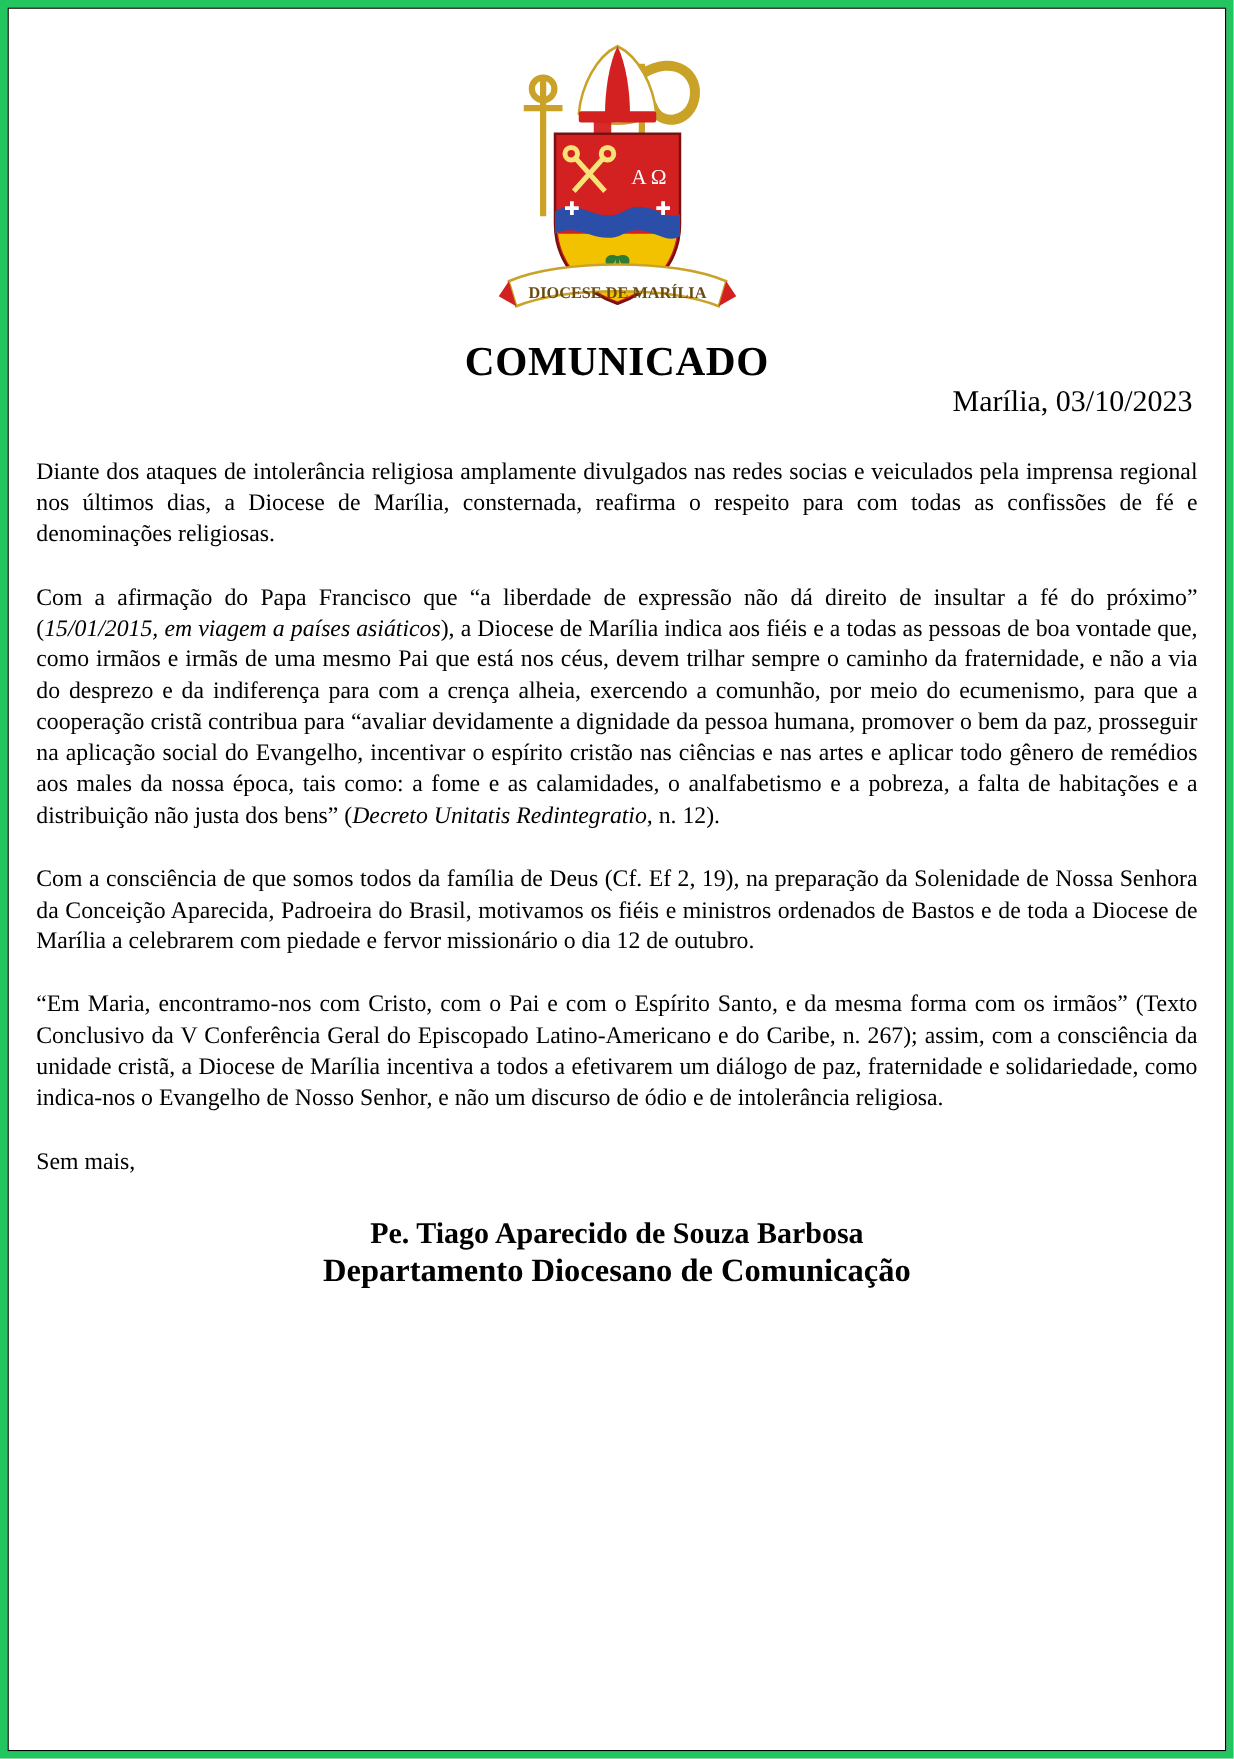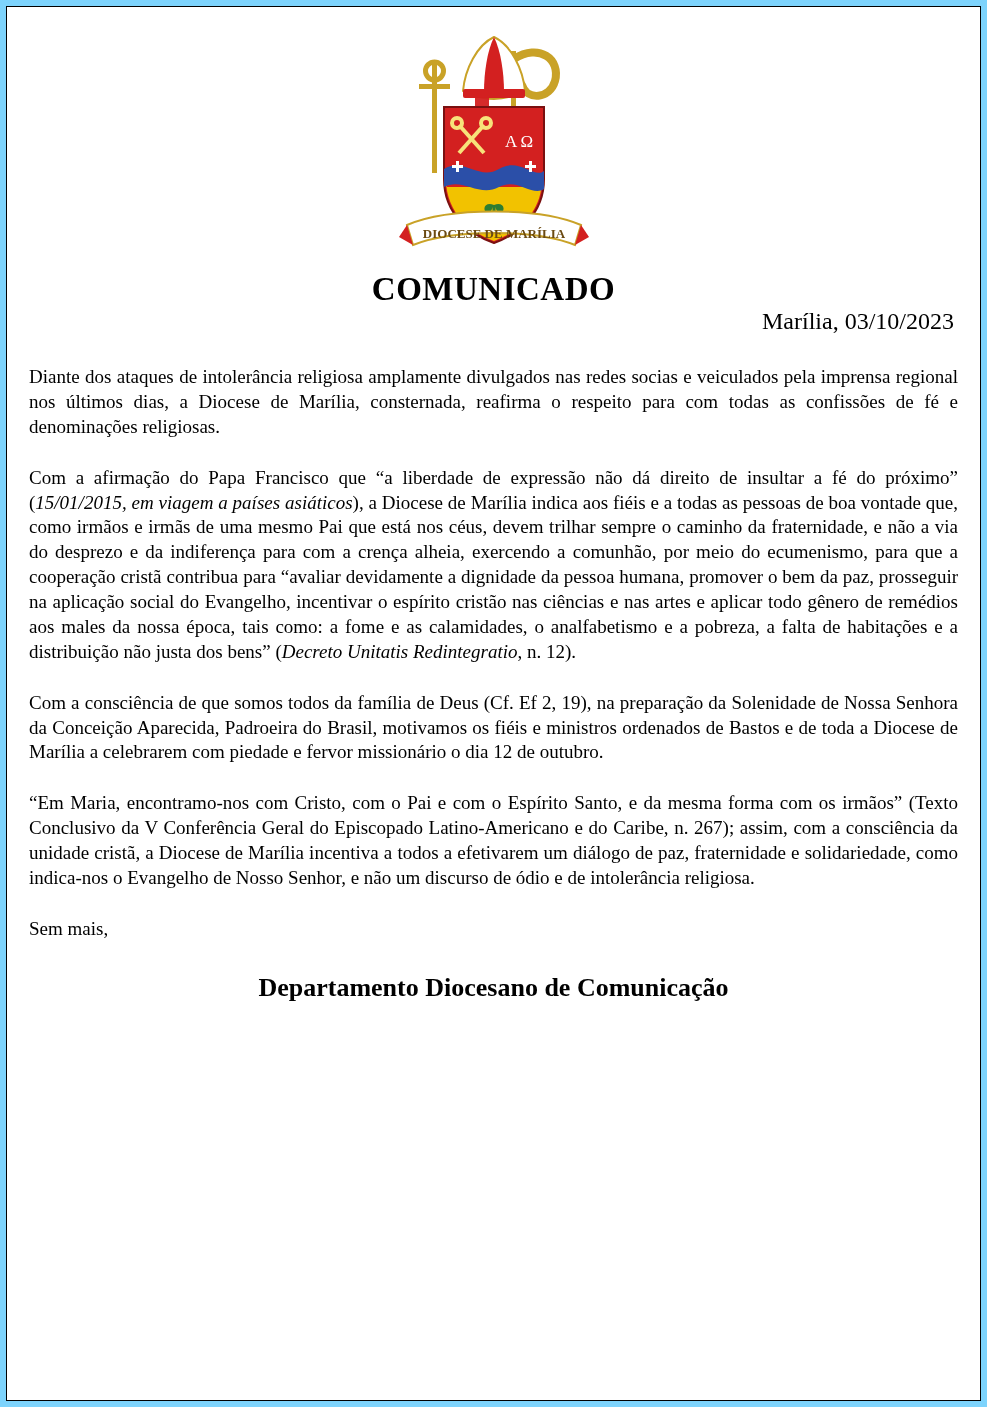--- a/index.html
+++ b/index.html
@@ -7,21 +7,21 @@
     padding: 0;
     background: #ffffff;
   }
   body {
     font-family: "Liberation Serif", serif;
   }
   .page {
     width: 987px;
     height: 1407px;
     box-sizing: border-box;
-    background: #7dd3fc;
+    background: #22c55e;
     position: relative;
     overflow: hidden;
   }
   .sheet {
     position: absolute;
     left: 6px;
     top: 6px;
     width: 975px;
     height: 1395px;
     box-sizing: border-box;
@@ -164,17 +164,18 @@
 
       <p class="para">Com a consciência de que somos todos da família de Deus (Cf. Ef 2, 19), na preparação da Solenidade de Nossa Senhora da Conceição Aparecida, Padroeira do Brasil, motivamos os fiéis e ministros ordenados de Bastos e de toda a Diocese de Marília a celebrarem com piedade e fervor missionário o dia 12 de outubro.</p>
 
       <p class="para">“Em Maria, encontramo-nos com Cristo, com o Pai e com o Espírito Santo, e da mesma forma com os irmãos” (Texto Conclusivo da V Conferência Geral do Episcopado Latino-Americano e do Caribe, n. 267); assim, com a consciência da unidade cristã, a Diocese de Marília incentiva a todos a efetivarem um diálogo de paz, fraternidade e solidariedade, como indica-nos o Evangelho de Nosso Senhor, e não um discurso de ódio e de intolerância religiosa.</p>
 
       <p class="para last-gap">Sem mais,</p>
 
     </div>
 
     <div class="signature">
+      <div class="sig-name">Pe. Tiago Aparecido de Souza Barbosa</div>
       <div class="sig-role">Departamento Diocesano de Comunicação</div>
     </div>
 
   </div>
 </div>
 
 </body></html>

